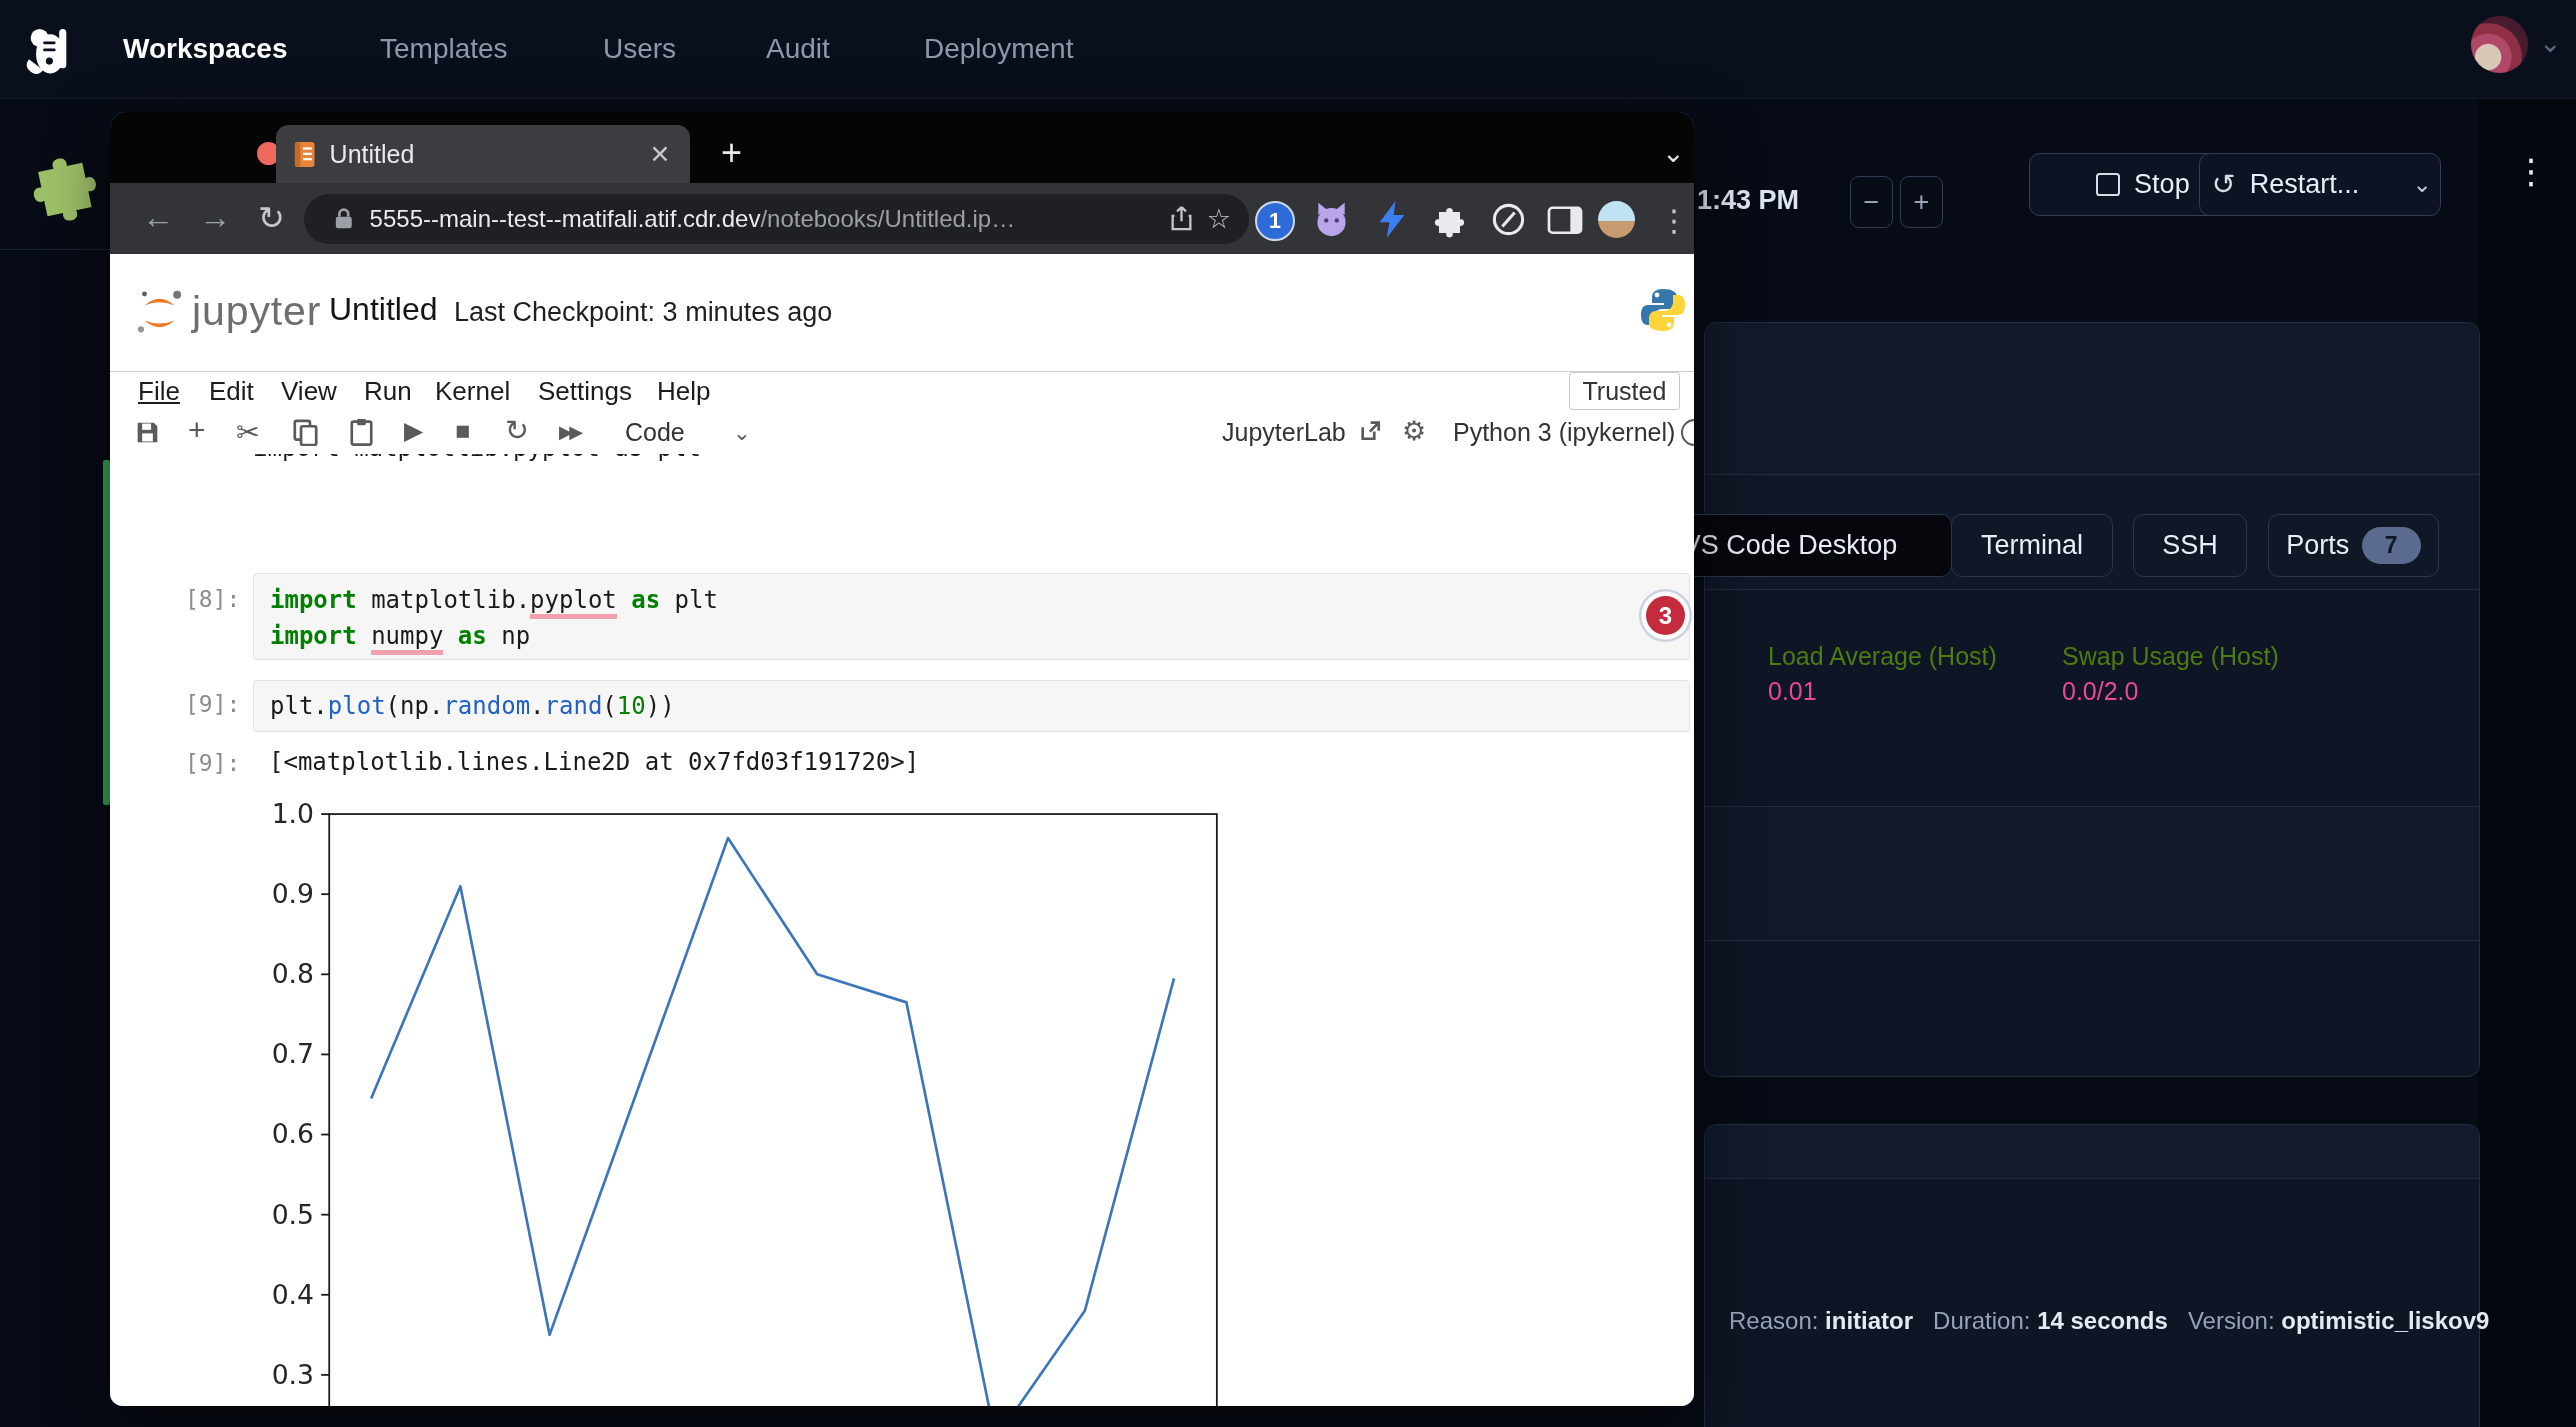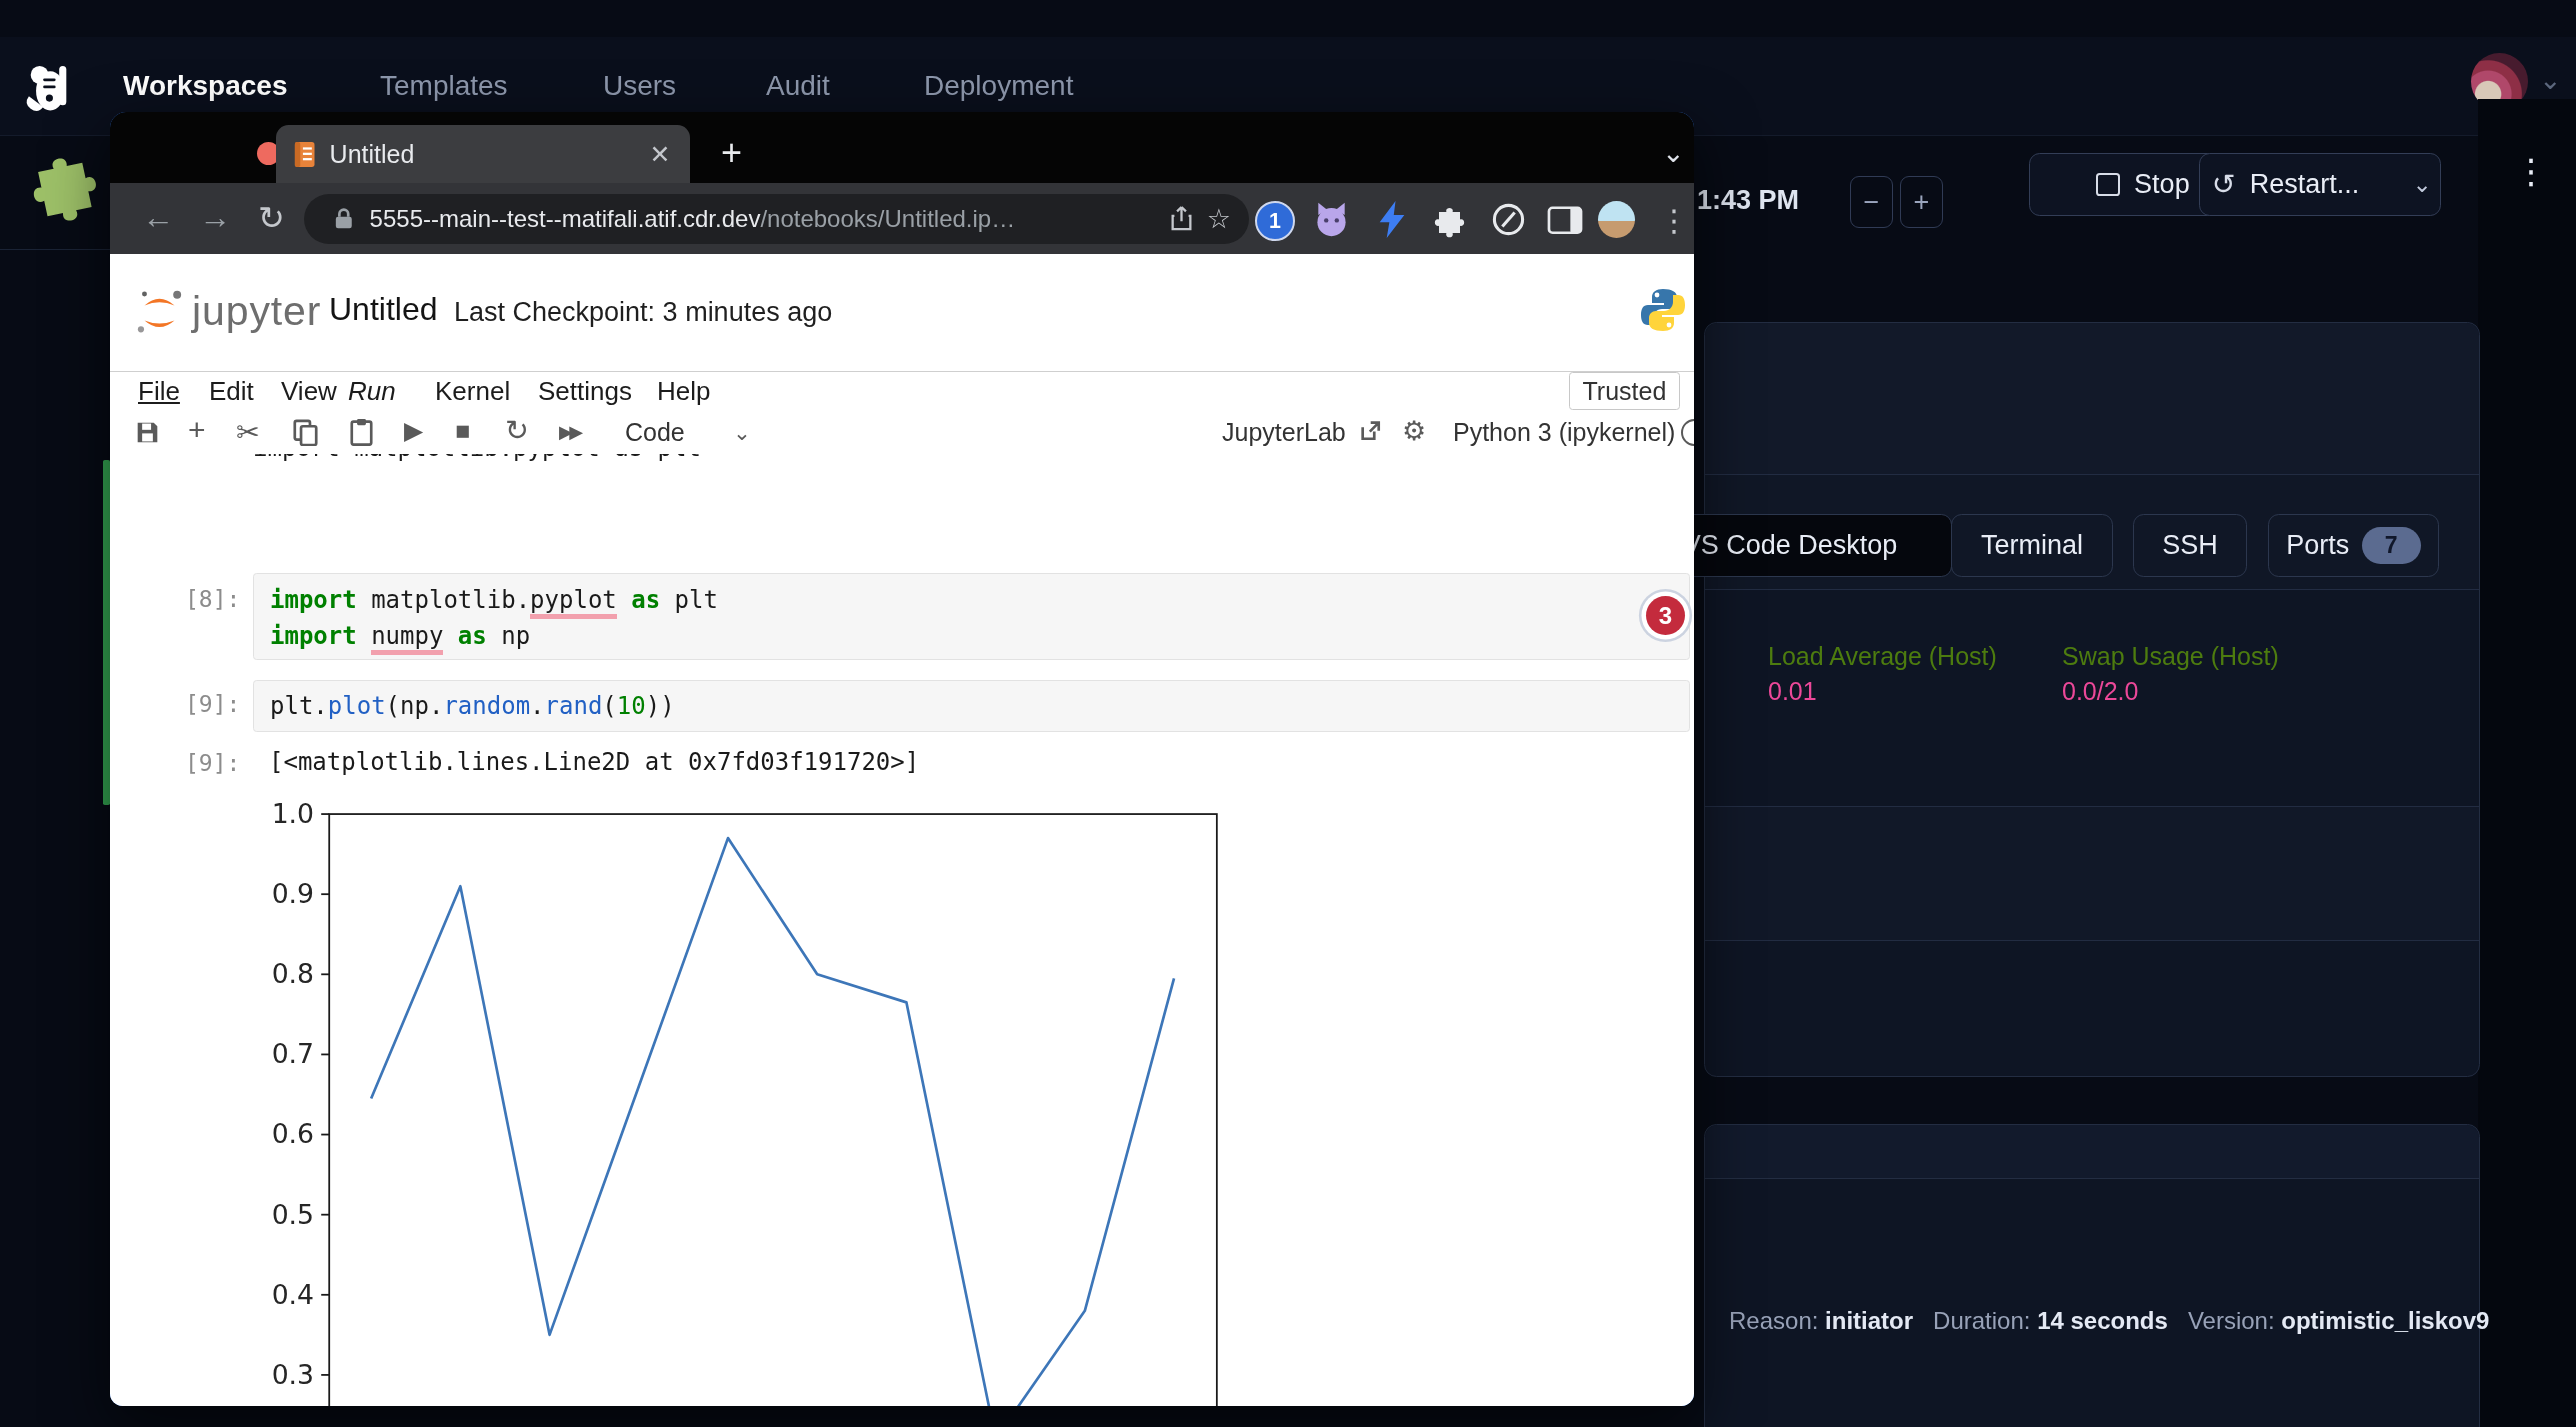--- a/index.html
+++ b/index.html
@@ -1,20 +1,20 @@
 <!DOCTYPE html>
 <html style="font-size:14.2px"><head>
 <meta charset="utf-8">
 <style>
   html,body{margin:0;padding:0;background:#070b15;}
   #root{position:relative;width:2576px;height:1428px;overflow:hidden;
         font-family:"Liberation Sans",sans-serif;background:#070b15;}
   .abs{position:absolute;}
   
-  .nav{left:0;top:0;width:2576px;height:98px;background:#0a0f1c;border-bottom:0.9px solid #141b2b;margin-top:37px;}
+  .nav{left:0;top:0;width:2576px;height:98px;background:#0a0f1c;border-bottom:0.9px solid #141b2b;}
   .nav-item{top:0;height:98px;display:flex;align-items:center;font-size:28px;color:#8e98ad;cursor:pointer;}
   .nav-item.active{color:#ffffff;font-weight:700;}
   
   .darkcol{background:#04070e;}
   .time{font-size:27px;color:#dfe5f0;font-weight:600;}
   .zoombtn{width:41px;height:50px;border:0.9px solid #303b55;border-radius:9px;color:#9aa5bd;
            font-size:27px;display:flex;align-items:center;justify-content:center;background:transparent;}
   .wbtn{border:0.9px solid #333e57;border-radius:10.7px;background:#0d1322;color:#e9edf6;
         display:flex;align-items:center;justify-content:center;font-size:27px;gap:14.2px;}
   .panel{background:#0e1524;border:0.9px solid #232d42;border-radius:12.5px;}
@@ -249,21 +249,21 @@
         <circle cx="18" cy="9" r="2.4" fill="#ffffff"></circle>
         <path d="M24 45 c7 0 11 -3 11 -8 v-6 H23 v-2 h16 c5 0 7 -4 7 -10 c0 -6 -2 -10 -7 -10 h-5 v7 c0 5 -4 9 -9 9 h-8 c-4 0 -7 3 -7 7 v5 c0 5 5 8 14 8 z" fill="#ffd43b"></path>
         <circle cx="30" cy="39" r="2.4" fill="#ffffff"></circle>
       </svg>
     </div>
 
     <div class="abs jmenu">
       <div class="abs jmenu-item" style="left:28px;text-decoration:underline;">File</div>
       <div class="abs jmenu-item" style="left:99px;">Edit</div>
       <div class="abs jmenu-item" style="left:171px;">View</div>
-      <div class="abs jmenu-item" style="left:238px;font-style:italic;">Run</div>
+      <div class="abs jmenu-item" style="left:254px;">Run</div>
       <div class="abs jmenu-item" style="left:325px;">Kernel</div>
       <div class="abs jmenu-item" style="left:428px;">Settings</div>
       <div class="abs jmenu-item" style="left:547px;">Help</div>
       <div class="abs trusted" style="right:14.2px;top:0px;">Trusted</div>
     </div>
 
     <div class="abs jtoolbar">
       <svg class="abs" style="left:25px;top:9px;" width="25" height="25" viewBox="0 0 28 28">
         <path d="M3 3 h18 l4 4 v18 h-22 z" fill="#5a5a5a"></path>
         <rect x="8" y="15" width="12" height="9" fill="#ffffff"></rect>

